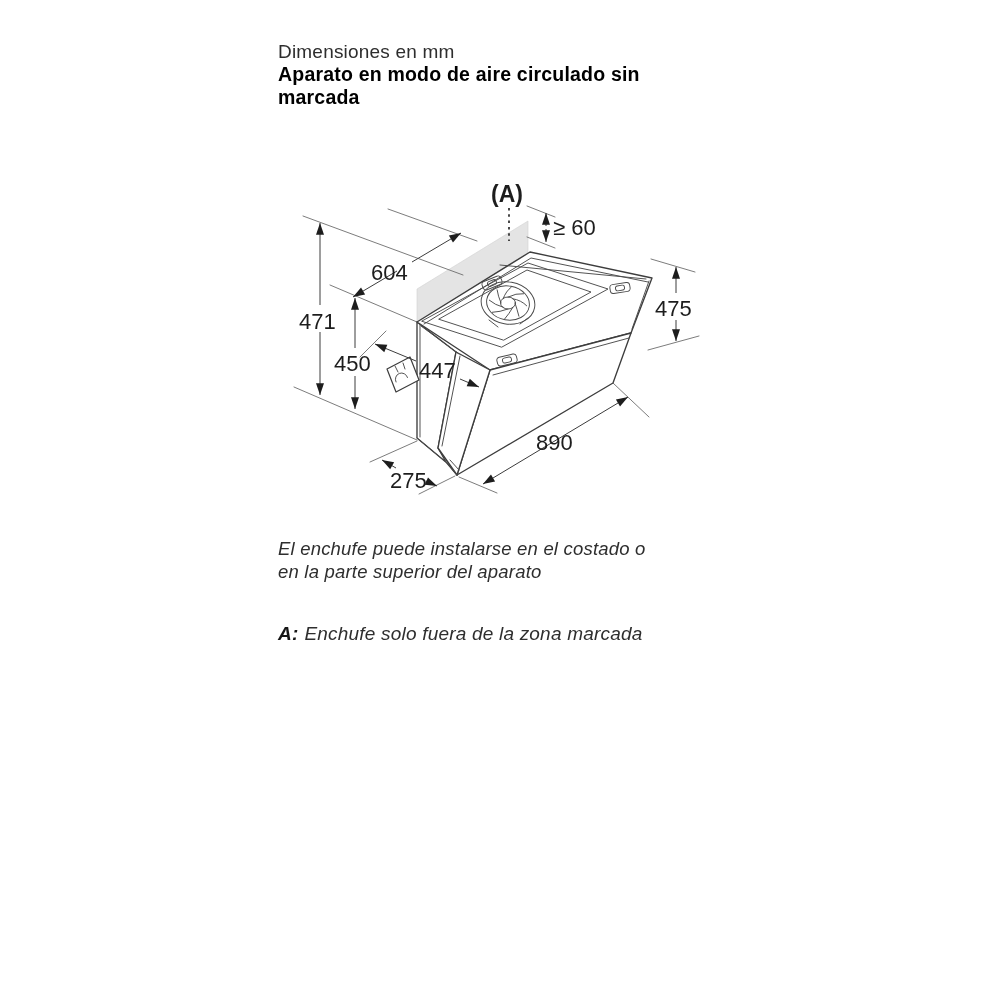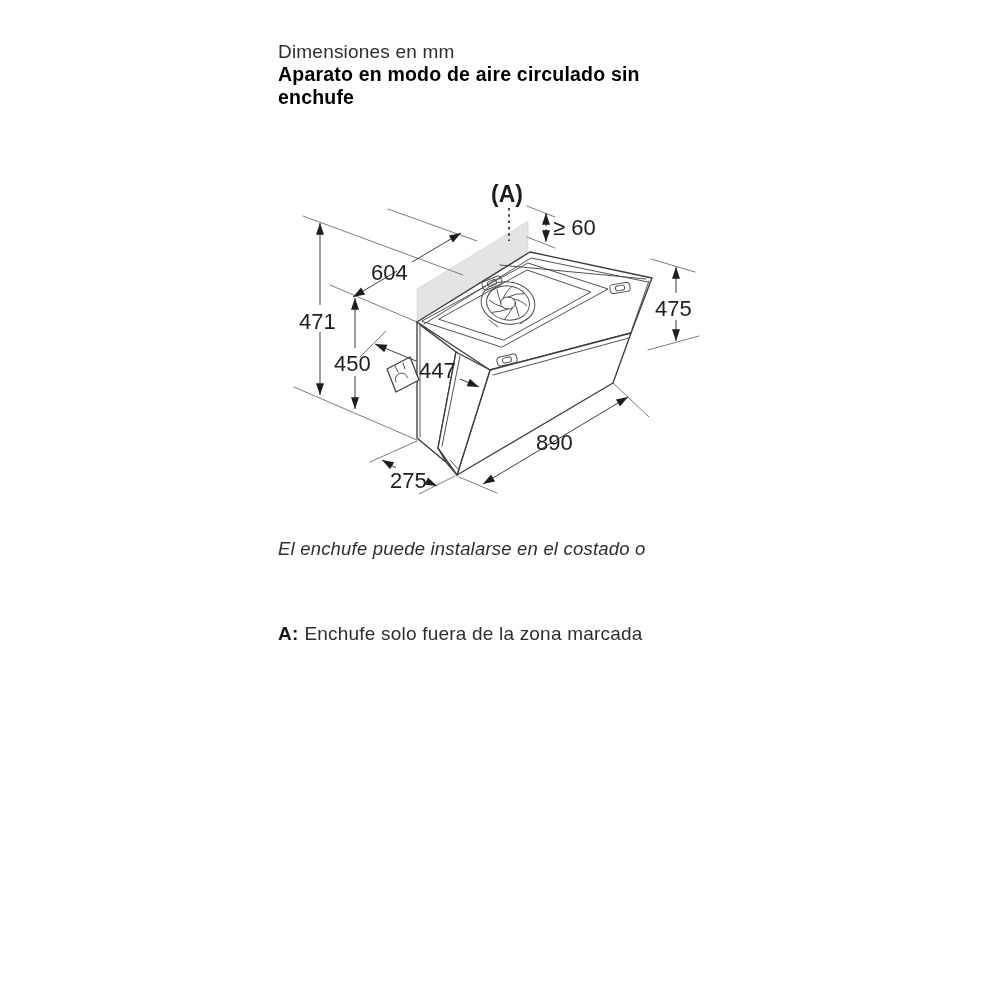--- a/index.html
+++ b/index.html
@@ -7,40 +7,40 @@
   body { font-family: "Liberation Sans", sans-serif; color: #1d1d1d; position: relative; }
   .page { position: absolute; inset: 0; background: #fff; overflow: hidden; padding-left: 24px; }
 
   .hdr { position: absolute; left: 278px; top: 40px; width: 460px; }
   .hdr-sub { font-size: 19px; line-height: 23px; font-weight: 400; color: #2e2e2e; letter-spacing: 0.2px; }
   .hdr-title { font-size: 19.5px; line-height: 22.5px; font-weight: 700; color: #000000; letter-spacing: 0.2px; }
 
   .note1 { position: absolute; left: 278px; top: 537px; width: 470px;
            font-size: 18.5px; line-height: 23px; color: #2e2e2e; letter-spacing: 0.2px; font-style: italic; }
   .noteA { position: absolute; left: 278px; top: 622px; width: 470px;
-           font-size: 19px; line-height: 23px; color: #2e2e2e; letter-spacing: 0.2px; }
+           font-size: 19px; line-height: 23px; color: #2e2e2e; letter-spacing: 0.2px; font-style: italic; }
   .noteA .pfx { font-weight: 700; color: #161616; margin-right: 6px; }
 
   svg.diagram { position: absolute; left: 0; top: 0; width: 1000px; height: 1000px; }
   .dimtxt { font-size: 22px; fill: #1d1d1d; font-family: "Liberation Sans", sans-serif; }
   .dimtxt-bold { font-size: 23px; font-weight: 700; fill: #1d1d1d; font-family: "Liberation Sans", sans-serif; }
   .thickf { stroke: #3d3d3d; stroke-width: 1.35; fill: #ffffff; stroke-linejoin: round; }
   .thin  { stroke: #4a4a4a; stroke-width: 0.95; fill: none; stroke-linecap: round; }
   .ext   { stroke: #6d6d6d; stroke-width: 0.9; fill: none; stroke-linecap: round; }
   .dim   { stroke: #3d3d3d; stroke-width: 1.0; fill: none; }
 </style>
 </head>
 <body>
 
 <div class="page">
 
   <div class="hdr">
     <div class="hdr-sub">Dimensiones en mm</div>
     <div class="hdr-title">Aparato en modo de aire circulado sin</div>
-    <div class="hdr-title">enchufe</div>
+    <div class="hdr-title">marcada</div>
   </div>
 
   <svg class="diagram" viewBox="0 0 1000 1000">
     <defs>
       <marker id="ah" markerWidth="14" markerHeight="10" refX="12.5" refY="5" orient="auto-start-reverse" markerUnits="userSpaceOnUse">
         <path d="M12.5,5 L0.8,1 L0.8,9 Z" fill="#1d1d1d"></path>
       </marker>
       <g id="clip">
         <rect x="-10" y="-4.5" width="20" height="9" rx="3" class="thin" fill="#fff"></rect>
         <rect x="-4.5" y="-2.5" width="9" height="5" rx="2" class="thin" fill="#fff"></rect>
@@ -144,19 +144,20 @@
       <text class="dimtxt" x="334" y="371">450</text>
       <text class="dimtxt" x="419" y="378">447</text>
       <text class="dimtxt" x="655" y="316">475</text>
       <text class="dimtxt" x="536" y="450">890</text>
       <text class="dimtxt" x="390" y="488">275</text>
     </g>
   </svg>
 
   <div class="note1">
     <div>El enchufe puede instalarse en el costado o</div>
+    <div>en la parte superior del aparato</div>
   </div>
 
   <div class="noteA">
     <span class="pfx">A:</span><span>Enchufe solo fuera de la zona marcada</span>
   </div>
 
 </div>
 
 </body></html>

